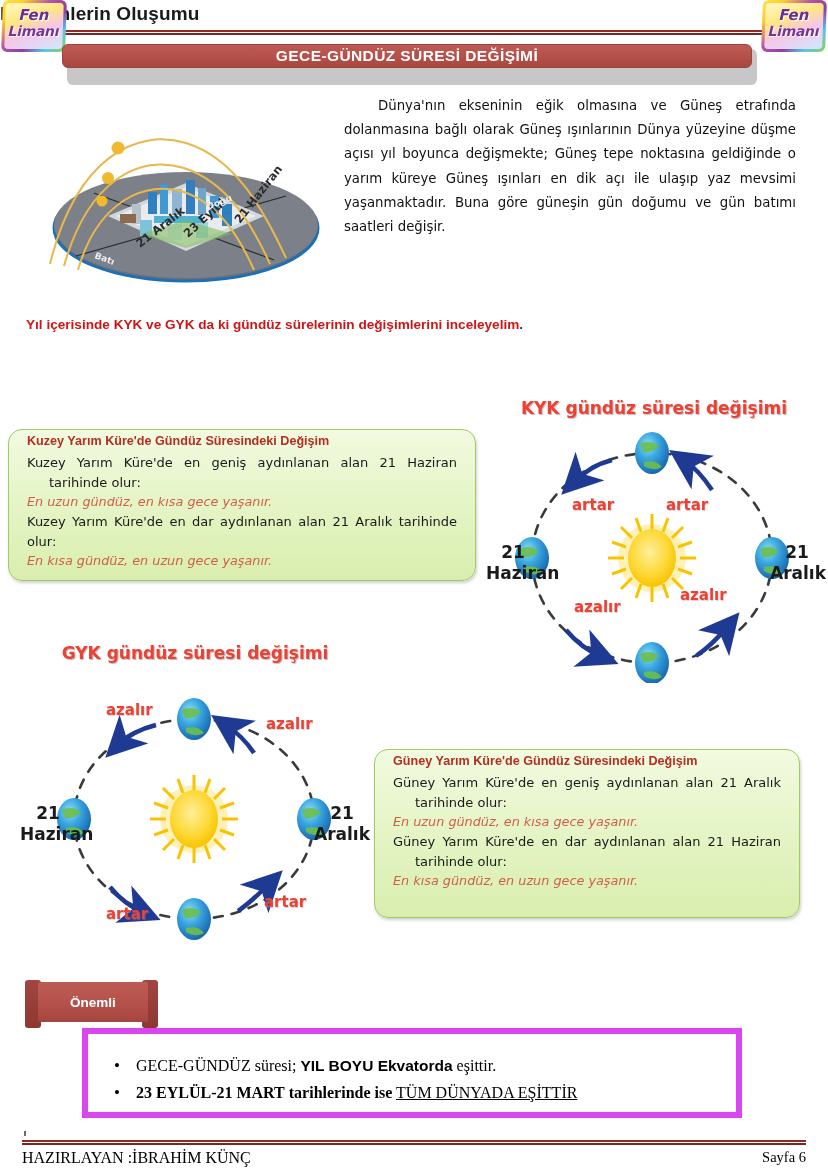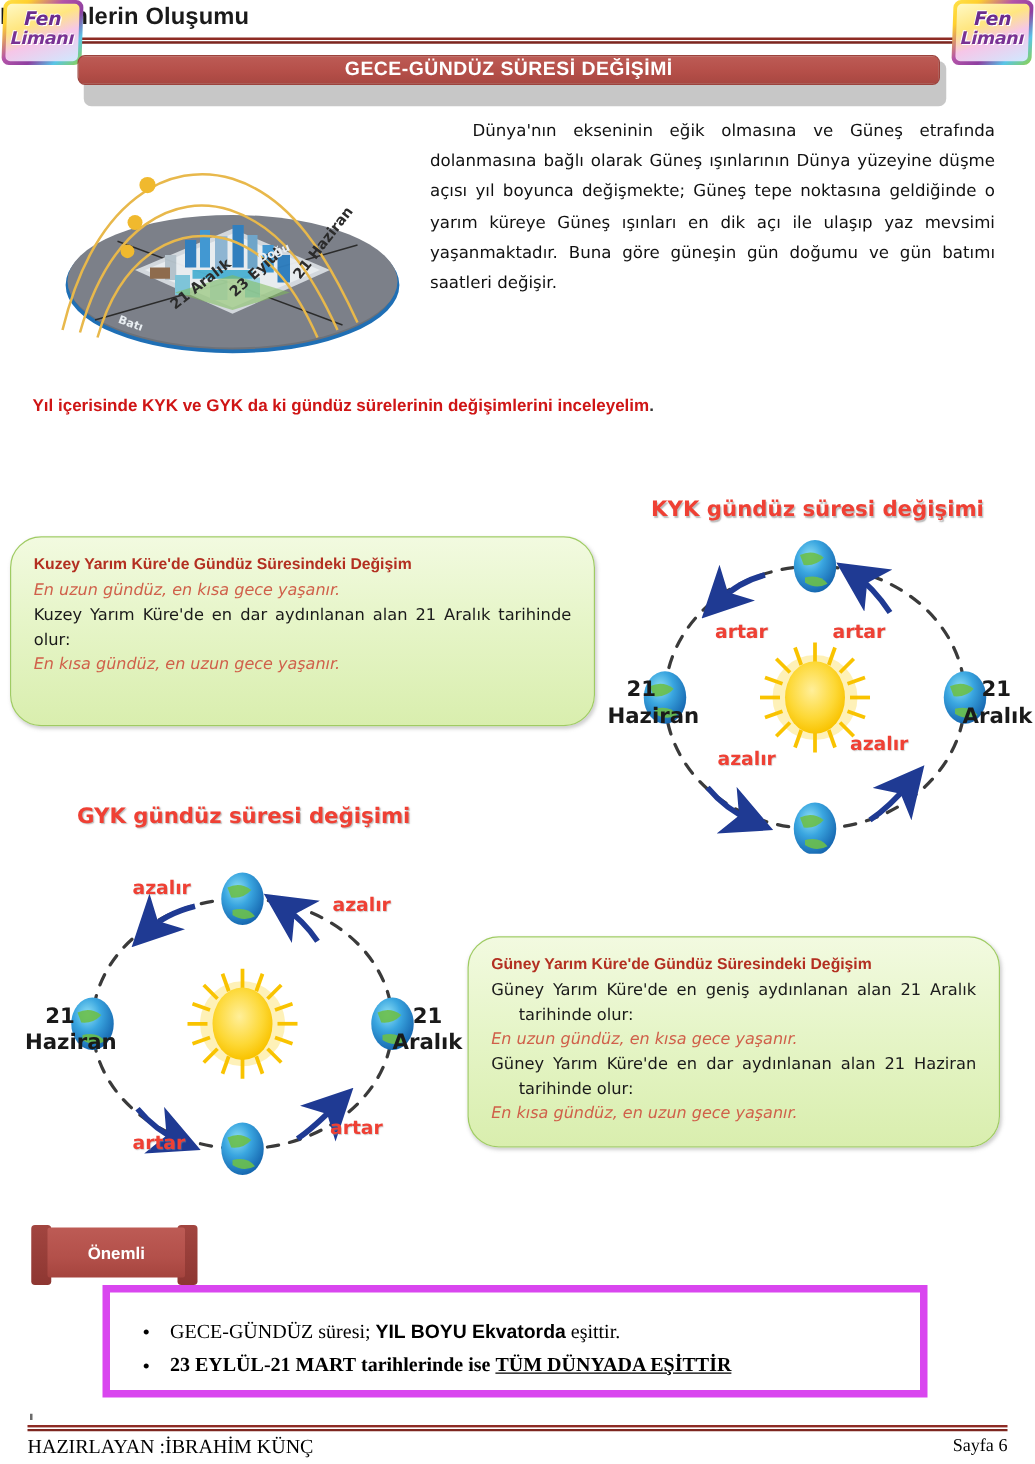--- a/index.html
+++ b/index.html
@@ -89,23 +89,23 @@
     position: absolute; left: 26px; top: 317px;
     font-size: 13.6px; font-weight: bold; color: #cf1515;
   }
   .prompt-line .tail { color: #333; font-weight: bold; }
 
   
   .green-box {
     position: absolute;
     background: linear-gradient(to bottom,#f2fae0 0%,#e6f5c8 45%,#d9eeae 100%);
     border: 1.4px solid #9fcb63;
-    border-radius: 25px;
+    border-radius: 14px;
     box-shadow: 1px 2px 3px rgba(120,120,120,.35);
-    padding: 14px 18px 12px 18px;
+    padding: 4px 18px 12px 18px;
   }
   #green-box-north { left: 8px; top: 429px; width: 468px; height: 152px; }
   #green-box-south { left: 374px; top: 749px; width: 426px; height: 169px; }
 
   .gb-title {
     font-size: 12.6px; font-weight: bold; color: #b32f21;
     margin-bottom: 5px;
   }
   .gb-line {
     font-size: 13px; color: #1a1a1a; line-height: 1.5;
@@ -173,21 +173,21 @@
     position: relative;
     font-family: "Liberation Serif", serif;
     font-size: 16px; color: #000; line-height: 1.55;
     margin-bottom: 2px;
   }
   .note-item::before {
     content: "\2022"; position: absolute; left: -22px; top: -1px; font-size: 17px;
   }
   .bold-sans { font-family: "Liberation Sans", sans-serif; font-weight: bold; font-size: 15.5px; }
   .bold-serif { font-weight: bold; }
-  .uline { text-decoration: underline; font-weight: bold; }
+  .uline { text-decoration: underline; font-weight: normal; }
 
   
   .footer-rule {
     position: absolute; left: 22px; top: 1140px; width: 784px; height: 5px;
     background: linear-gradient(to bottom,#8e2b24 0%,#8e2b24 34%,#ffffff 44%,#ffffff 58%,#7d2620 68%,#7d2620 100%);
   }
   .footer-tick {
     position: absolute; left: 24px; top: 1131px; width: 2px; height: 5px; background: #6b6b6b;
   }
   .footer-left {
@@ -269,20 +269,21 @@
 </div>
 
 <div class="intro-text">Dünya'nın ekseninin eğik olmasına ve Güneş etrafında dolanmasına bağlı olarak Güneş ışınlarının Dünya yüzeyine düşme açısı yıl boyunca değişmekte; Güneş tepe noktasına geldiğinde o yarım küreye Güneş ışınları en dik açı ile ulaşıp yaz mevsimi yaşanmaktadır. Buna göre güneşin gün doğumu ve gün batımı saatleri değişir.</div>
 
 <div class="prompt-line">
   <span>Yıl içerisinde KYK ve GYK da ki gündüz sürelerinin değişimlerini inceleyelim</span><span class="tail">.</span>
 </div>
 
 <div class="green-box" id="green-box-north">
   <div class="gb-title">Kuzey Yarım Küre'de Gündüz Süresindeki Değişim</div>
+  <div class="gb-line gb-hang">Kuzey Yarım Küre'de en geniş aydınlanan alan 21 Haziran tarihinde olur:</div>
   <div class="gb-em">En uzun gündüz, en kısa gece yaşanır.</div>
   <div class="gb-line">Kuzey Yarım Küre'de en dar aydınlanan alan 21 Aralık tarihinde olur:</div>
   <div class="gb-em">En kısa gündüz, en uzun gece yaşanır.</div>
 </div>
 
 <div class="orbit-diagram" id="kyk-diagram">
   <div class="orbit-title">KYK gündüz süresi değişimi</div>
   <svg class="orbit-svg" width="340" height="285" viewBox="0 0 340 285">
     <defs>
       <radialGradient id="globeG1" cx="38%" cy="32%" r="70%">

